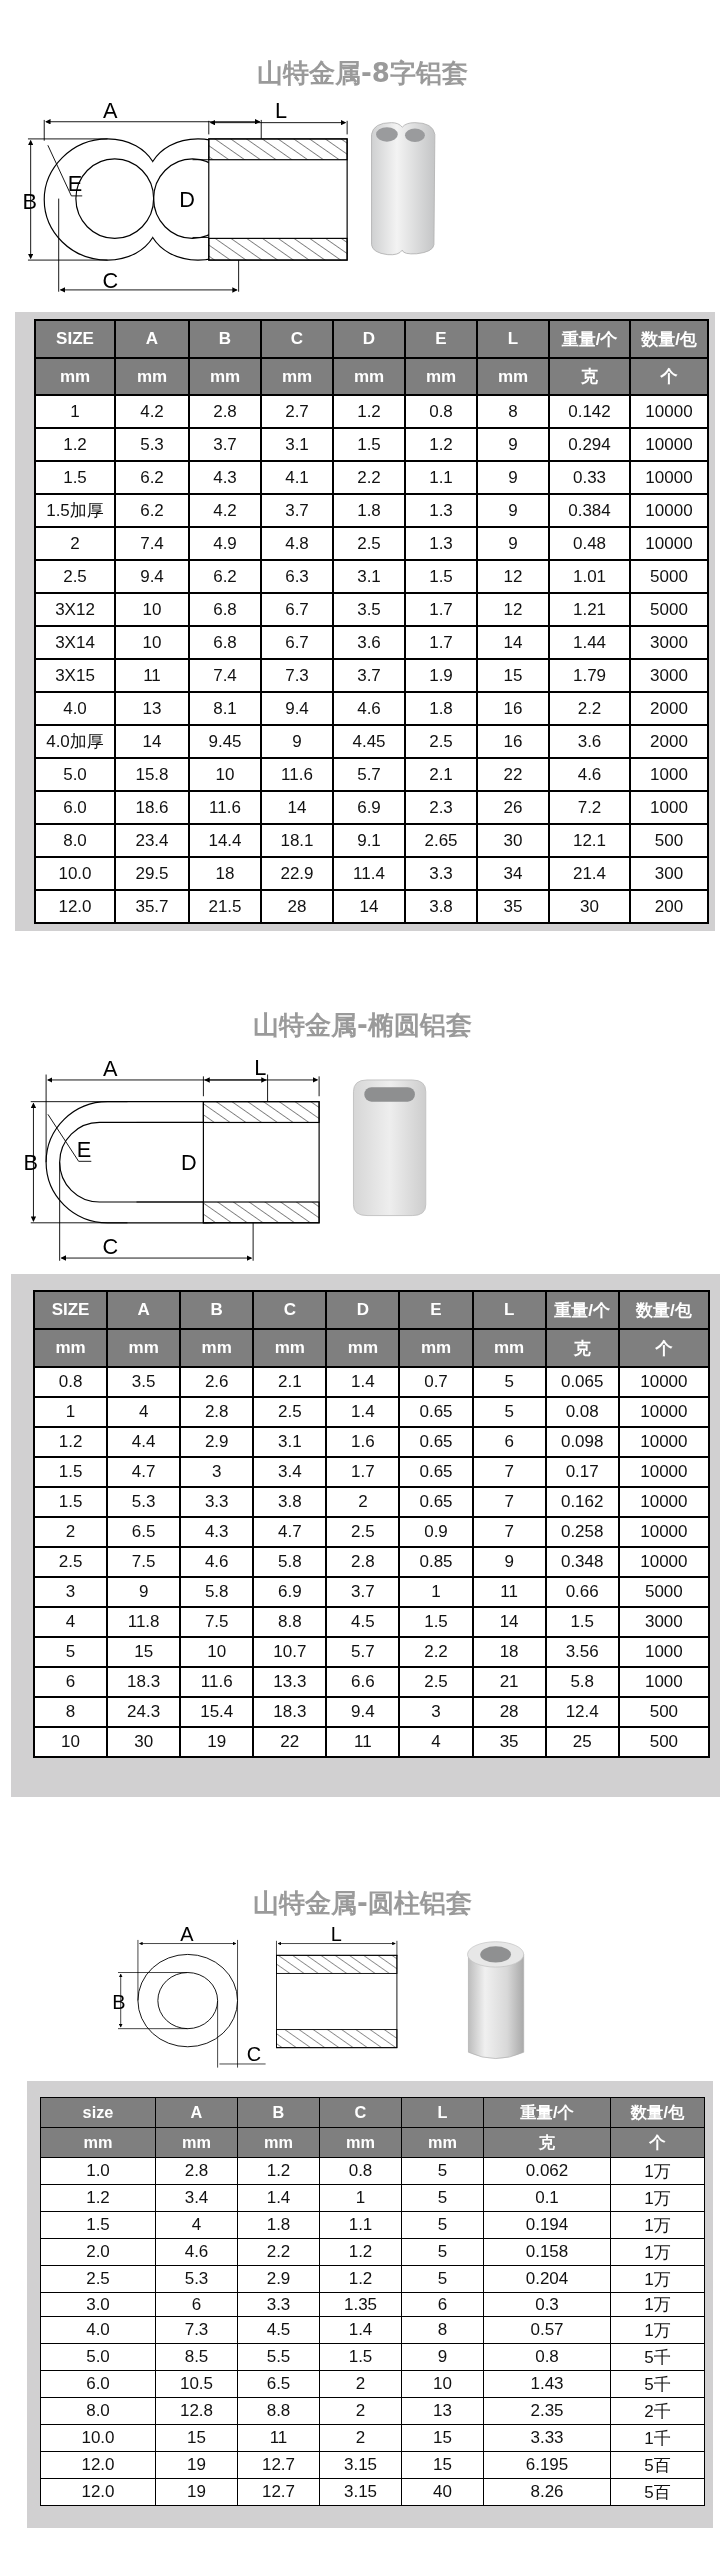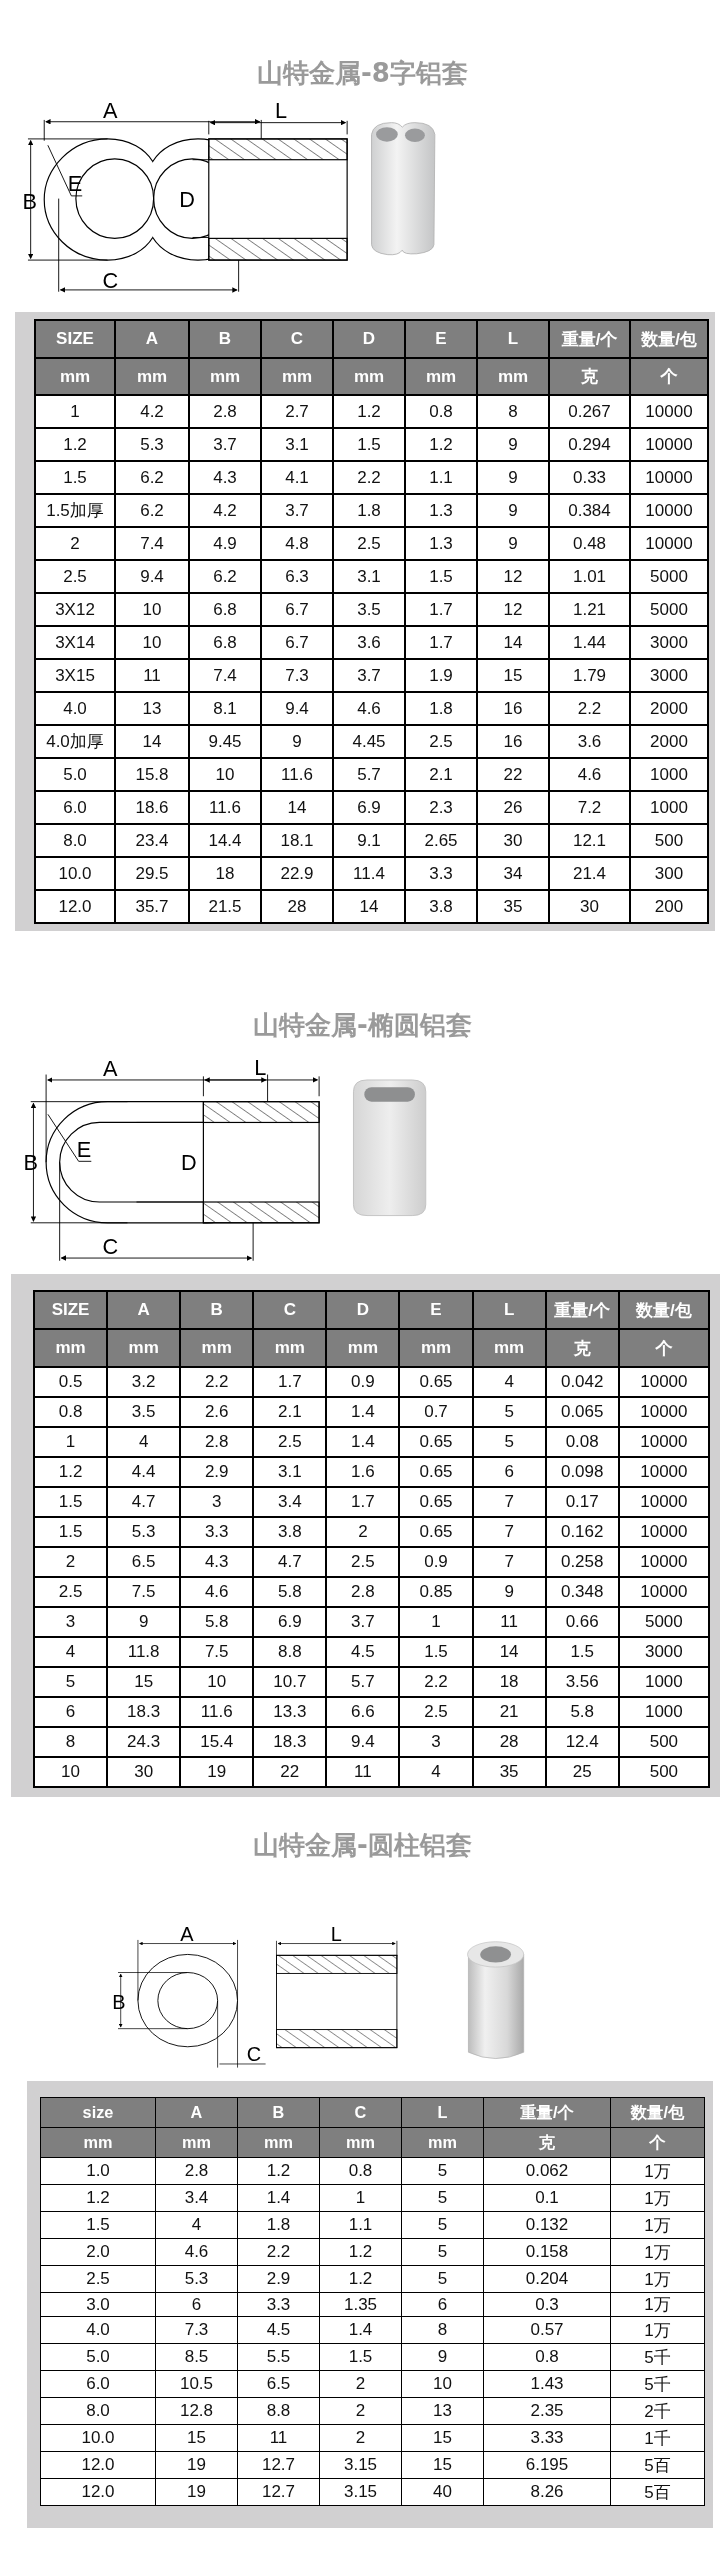--- a/index.html
+++ b/index.html
@@ -121,21 +121,21 @@
   </tbody>
     <tbody id="t1-body">
       <tr style="height: 33px;">
         <td>1</td>
         <td>4.2</td>
         <td>2.8</td>
         <td>2.7</td>
         <td>1.2</td>
         <td>0.8</td>
         <td>8</td>
-        <td>0.267</td>
+        <td>0.142</td>
         <td>10000</td>
       </tr>
       <tr style="height: 33px;">
         <td>1.2</td>
         <td>5.3</td>
         <td>3.7</td>
         <td>3.1</td>
         <td>1.5</td>
         <td>1.2</td>
         <td>9</td>
@@ -384,31 +384,20 @@
     <td>mm</td>
     <td>mm</td>
     <td>mm</td>
     <td>mm</td>
     <td>克</td>
     <td>个</td>
   </tr>
   </tbody>
     <tbody id="t2-body">
       <tr style="height: 30px;">
-        <td>0.5</td>
-        <td>3.2</td>
-        <td>2.2</td>
-        <td>1.7</td>
-        <td>0.9</td>
-        <td>0.65</td>
-        <td>4</td>
-        <td>0.042</td>
-        <td>10000</td>
-      </tr>
-      <tr style="height: 30px;">
         <td>0.8</td>
         <td>3.5</td>
         <td>2.6</td>
         <td>2.1</td>
         <td>1.4</td>
         <td>0.7</td>
         <td>5</td>
         <td>0.065</td>
         <td>10000</td>
       </tr>
@@ -540,21 +529,21 @@
         <td>22</td>
         <td>11</td>
         <td>4</td>
         <td>35</td>
         <td>25</td>
         <td>500</td>
       </tr>
     </tbody>
 </table>
 
-<div class="title" style="top:1828px;">山特金属-圆柱铝套</div>
+<div class="title" style="top:1886px;">山特金属-圆柱铝套</div>
 
 <div class="abs diagram" style="left:0; top:1920px; width:725px; height:163px;">
   <svg width="725" height="163" viewBox="0 2120 800 180" xmlns="http://www.w3.org/2000/svg">
     <defs>
       <pattern id="hatch3" width="9" height="9" patternUnits="userSpaceOnUse" patternTransform="rotate(-55)">
         <line x1="0" y1="0" x2="0" y2="9" stroke="#000" stroke-width="0.9"></line>
       </pattern>
       <marker id="arr3" markerWidth="5" markerHeight="5" refX="4" refY="2.5" orient="auto">
           <path d="M0,0 L5,2.5 L0,5 z" fill="#000"></path>
         </marker>
@@ -644,21 +633,21 @@
         <td>5</td>
         <td>0.1</td>
         <td>1万</td>
       </tr>
       <tr style="height: 27px;">
         <td>1.5</td>
         <td>4</td>
         <td>1.8</td>
         <td>1.1</td>
         <td>5</td>
-        <td>0.132</td>
+        <td>0.194</td>
         <td>1万</td>
       </tr>
       <tr style="height: 27px;">
         <td>2.0</td>
         <td>4.6</td>
         <td>2.2</td>
         <td>1.2</td>
         <td>5</td>
         <td>0.158</td>
         <td>1万</td>

